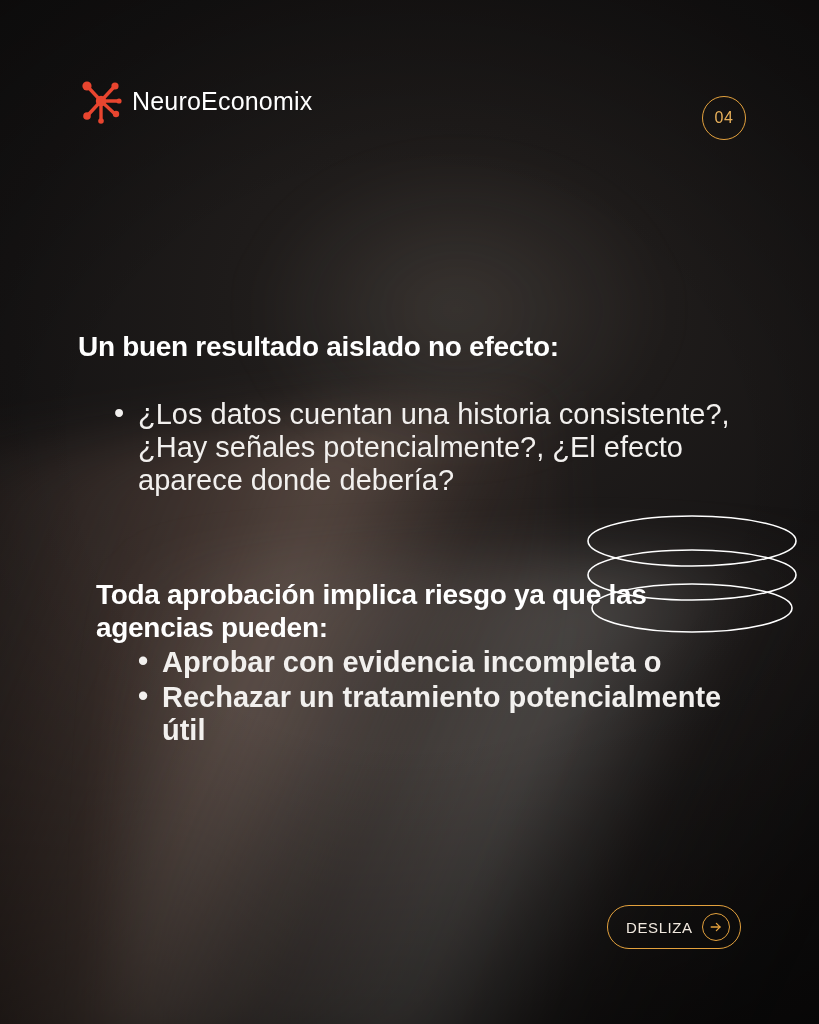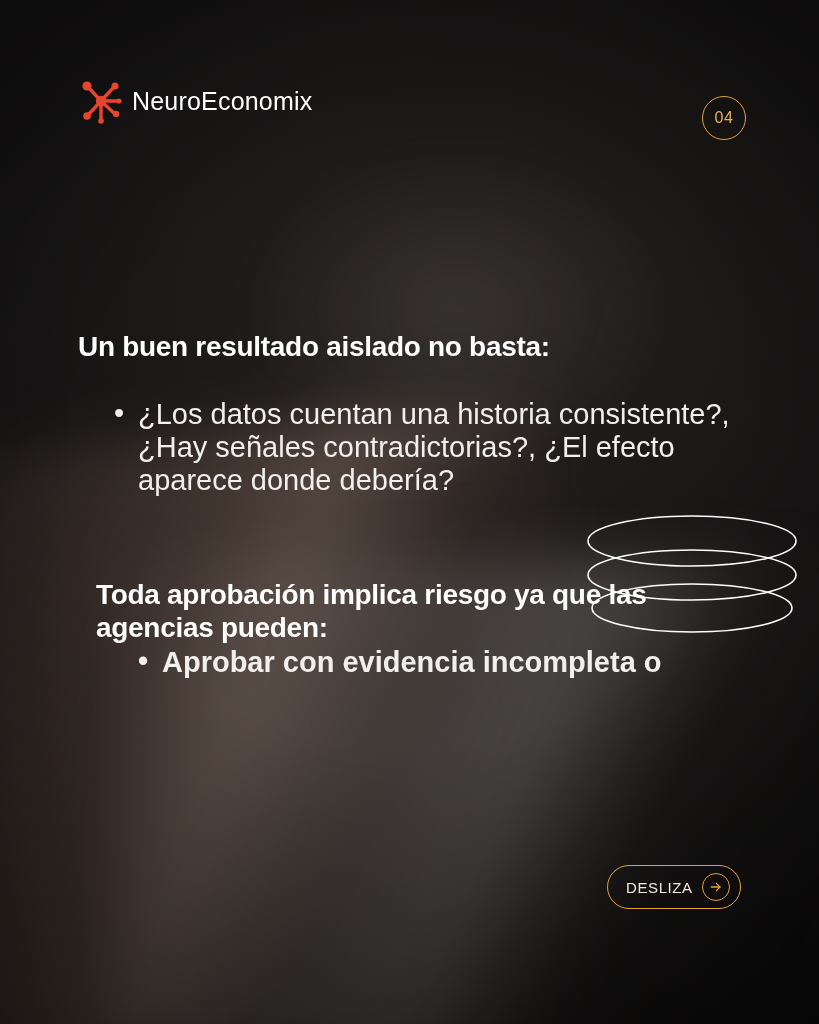--- a/index.html
+++ b/index.html
@@ -181,21 +181,21 @@
     left: 585px;
     top: 512px;
     width: 215px;
     height: 130px;
   }
 
   
   .swipe {
     position: absolute;
     left: 607px;
-    top: 865px;
+    top: 905px;
     display: flex;
     align-items: center;
     gap: 9px;
     padding: 7px 10px 7px 18px;
     border: 1.5px solid #e3a13d;
     border-radius: 22px;
     text-align: right;
   }
   .swipe-label {
     color: #f1e9df;
@@ -247,30 +247,31 @@
         </svg>
       </span>
       <span class="brand-name">NeuroEconomix</span>
     </div>
 
     <div class="page-badge">
       <span>04</span>
     </div>
 
 
-    <div class="lead">Un buen resultado aislado no basta:</div>
+    <div class="lead">Un buen resultado aislado no efecto:</div>
 
     <ul class="bullets block-1">
-      <li>¿Los datos cuentan una historia consistente?, ¿Hay señales contradictorias?, ¿El efecto aparece donde debería?</li>
+      <li>¿Los datos cuentan una historia consistente?, ¿Hay señales potencialmente?, ¿El efecto aparece donde debería?</li>
     </ul>
 
     <div class="lead-2">Toda aprobación implica riesgo ya que las agencias pueden:</div>
 
     <ul class="bullets block-2">
       <li>Aprobar con evidencia incompleta o</li>
+      <li>Rechazar un tratamiento potencialmente útil</li>
     </ul>
 
     <span class="rings">
       <svg viewBox="0 0 215 130" width="215" height="130" aria-hidden="true">
         <g fill="none" stroke="#ffffff" stroke-width="1.6">
           <ellipse cx="107" cy="29" rx="104" ry="25"></ellipse>
           <ellipse cx="107" cy="63" rx="104" ry="25"></ellipse>
           <ellipse cx="107" cy="96" rx="100" ry="24"></ellipse>
         </g>
       </svg>

